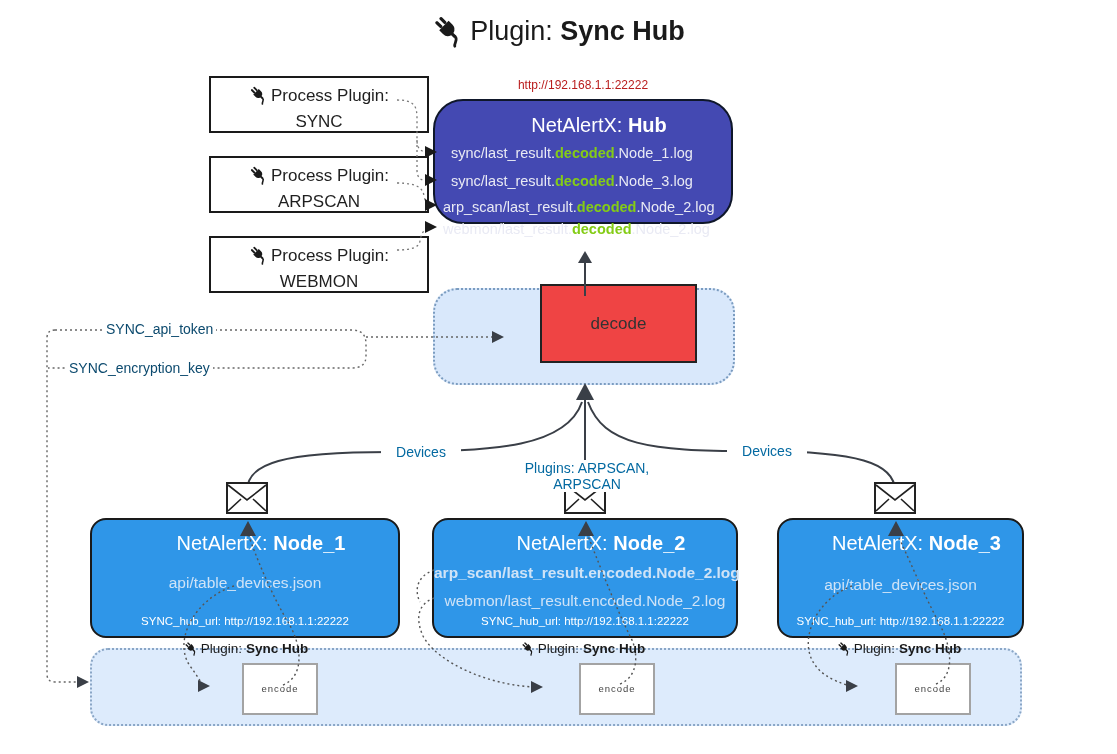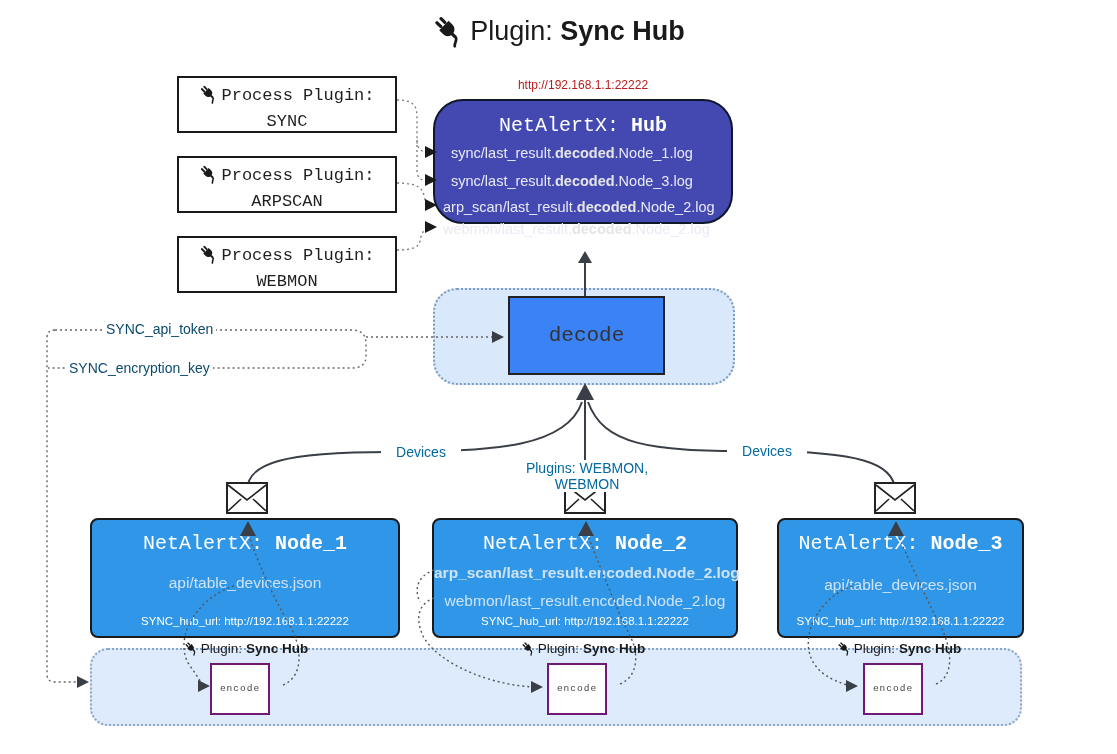--- a/index.html
+++ b/index.html
@@ -1,55 +1,55 @@
 <!DOCTYPE html>
 <html><head>
 <meta charset="utf-8">
 <style>
   html,body{margin:0;padding:0;background:#fff;}
   .canvas{position:relative;width:1117px;height:754px;background:#fff;
           font-family:"Liberation Sans",sans-serif;color:#1f1f1f;overflow:hidden;}
   .abs{position:absolute;}
-  .mono{font-family:Liberation Mono, monospace;}
+  .mono{font-family:Liberation Sans, sans-serif;margin-left:32px;}
 
   .page-title{left:0;right:0;top:14px;text-align:center;font-size:27px;color:#1a1a1a;z-index:2;}
   .page-title .plug{width:34px;height:34px;vertical-align:-8px;margin-right:4px;}
   .page-title b{font-weight:bold;}
 
   .pbox{width:220px;height:57px;border:2px solid #1a1a1a;background:#fff;text-align:center;
         font-size:17px;line-height:1.5;padding-top:5px;box-sizing:border-box;z-index:2;}
   .pbox .plug{width:20px;height:20px;vertical-align:-4px;margin-right:2px;}
 
   .hub-url{left:433px;width:300px;top:78px;text-align:center;font-size:12px;color:#b91c1c;z-index:2;}
   .hub{left:433px;top:99px;width:300px;height:125px;background:#4449b2;border:2px solid #0f172a;
        border-radius:30px;box-sizing:border-box;z-index:1;}
   .hub-title{left:0;right:0;top:13px;text-align:center;font-size:20px;color:#fff;}
   .hub-line{height:18px;font-size:14.5px;color:#e9eaf4;white-space:nowrap;}
-  .hub-line b{color:#e5e5e5;}
+  .hub-line b{color:#84cc16;}
 
   .panel{left:433px;top:288px;width:302px;height:97px;background:#d9e8fb;border:2px dotted #7b9cc0;
          border-radius:24px;box-sizing:border-box;z-index:1;}
-  .decode-box{left:508px;top:296px;width:157px;height:79px;background:#3b82f6;border:2px solid #222;
-              box-sizing:border-box;text-align:center;line-height:75px;font-size:21px;color:#333;z-index:2;}
+  .decode-box{left:508px;top:284px;width:157px;height:79px;background:#ef4444;border:2px solid #222;
+              box-sizing:border-box;text-align:center;line-height:75px;font-size:17px;color:#333;z-index:2;}
 
   .secret{font-size:14px;color:#0c4a6e;background:#fff;padding:0 3px;z-index:6;}
 
   .edge-label{font-size:14px;color:#0369a1;background:#fff;text-align:center;padding:0 2px;z-index:6;}
 
-  .node{top:518px;height:120px;background:#2f96e8;border:2.5px solid #1a1a1a;border-radius:8px;
+  .node{top:518px;height:120px;background:#2f96e8;border:2.5px solid #1a1a1a;border-radius:16px;
         box-sizing:border-box;z-index:1;}
   .node-title{left:0;right:0;top:12px;text-align:center;font-size:20px;color:#fff;}
   .node-file{left:0;right:0;text-align:center;font-size:15.5px;color:#cfe3f7;white-space:nowrap;}
   .node-url{left:0;right:0;bottom:9px;text-align:center;font-size:11.5px;color:#fff;}
 
   .bar{left:90px;top:648px;width:932px;height:78px;background:#ddebfc;border:2px dotted #8aa6c6;
        border-radius:18px;box-sizing:border-box;z-index:1;}
   .enc-label{top:641px;width:170px;text-align:center;font-size:13.5px;color:#1a1a1a;z-index:6;}
   .enc-label .plug{width:15px;height:15px;vertical-align:-3px;margin-right:2px;}
-  .enc-box{top:663px;width:60px;height:52px;background:#fff;border:2px solid #701a75;box-sizing:border-box;
+  .enc-box{top:663px;width:76px;height:52px;background:#fff;border:2px solid #a3a3a3;box-sizing:border-box;
            text-align:center;line-height:48px;font-size:9.5px;letter-spacing:1px;color:#444;z-index:4;}
 
   svg.wires{position:absolute;left:0;top:0;width:1117px;height:754px;z-index:5;pointer-events:none;}
 </style>
 </head>
 <body>
 
 <div class="canvas">
 
   <svg width="0" height="0" style="position:absolute">
@@ -99,21 +99,21 @@
   </div>
 
   <div class="abs panel"></div>
   <div class="abs decode-box mono">decode</div>
 
   <div class="abs secret" style="left:103px;top:321px;">SYNC_api_token</div>
   <div class="abs secret" style="left:66px;top:360px;">SYNC_encryption_key</div>
 
   <div class="abs edge-label" style="left:381px;top:444px;width:76px;">Devices</div>
   <div class="abs edge-label" style="left:727px;top:443px;width:76px;">Devices</div>
-  <div class="abs edge-label" style="left:490px;top:460px;width:190px;">Plugins: WEBMON, WEBMON</div>
+  <div class="abs edge-label" style="left:490px;top:460px;width:190px;">Plugins: ARPSCAN, ARPSCAN</div>
 
   <div class="abs node" style="left:90px;width:310px;">
     <div class="abs node-title mono"><span>NetAlertX:</span> <b>Node_1</b></div>
     <div class="abs node-file" style="top:54px;">api/table_devices.json</div>
     <div class="abs node-url">SYNC_hub_url: http://192.168.1.1:22222</div>
   </div>
 
   <div class="abs node" style="left:432px;width:306px;">
     <div class="abs node-title mono"><span>NetAlertX:</span> <b>Node_2</b></div>
     <div class="abs node-file" style="top:44px;font-weight:bold;">arp_scan/last_result.encoded.Node_2.log</div>

